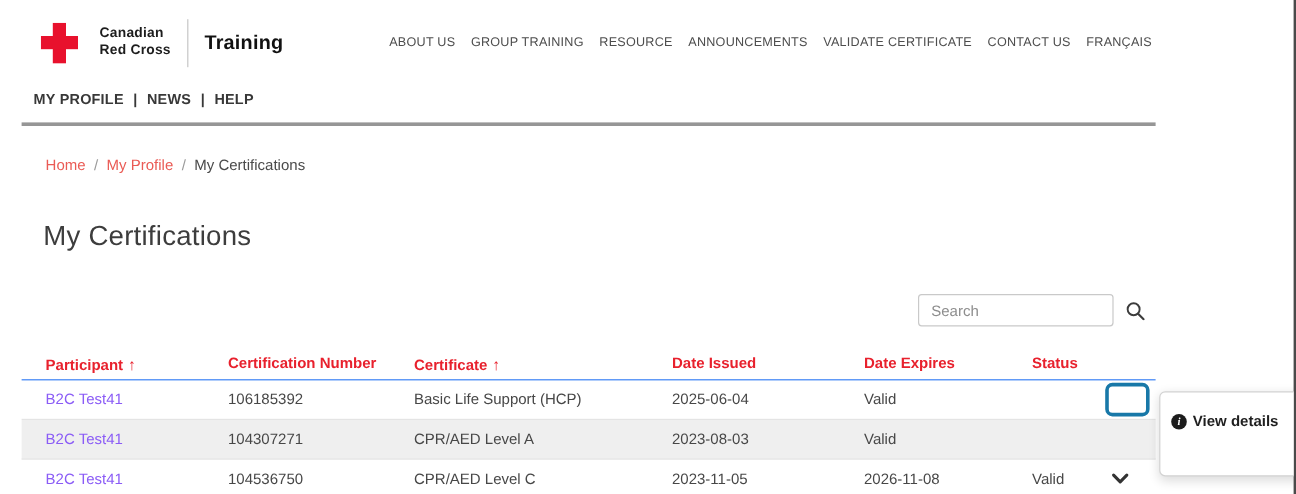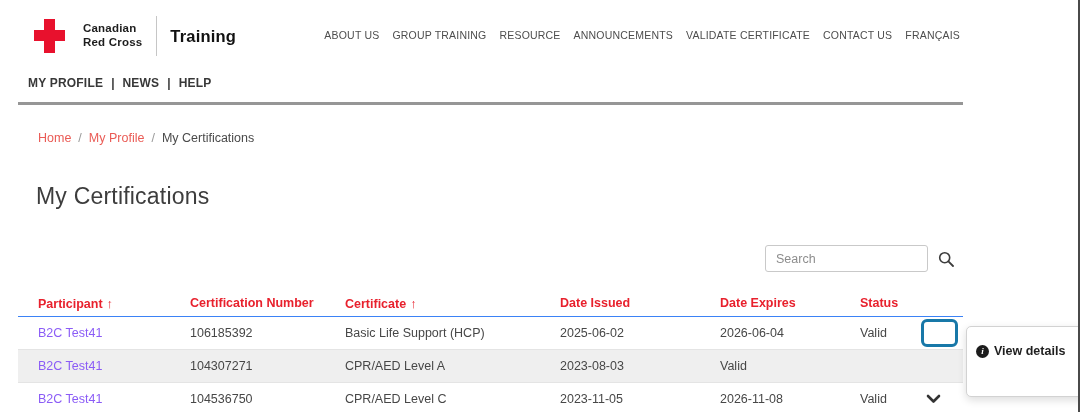--- a/index.html
+++ b/index.html
@@ -159,22 +159,21 @@
       <div class="cell">
         <span>Status</span>
       </div>
       <div class="cell"></div>
     </div>
 
     <div class="t-row">
       <div class="cell"><a href="#" class="participant-link">B2C Test41</a></div>
       <div class="cell">106185392</div>
       <div class="cell">Basic Life Support (HCP)</div>
-      <div class="cell">2025-06-02</div>
-      <div class="cell">2026-06-04</div>
+      <div class="cell">2025-06-04</div>
       <div class="cell">Valid</div>
       <div class="cell expander-cell"></div>
     </div>
 
     <div class="t-row striped">
       <div class="cell"><a href="#" class="participant-link">B2C Test41</a></div>
       <div class="cell">104307271</div>
       <div class="cell">CPR/AED Level A</div>
       <div class="cell">2023-08-03</div>
       <div class="cell">Valid</div>

